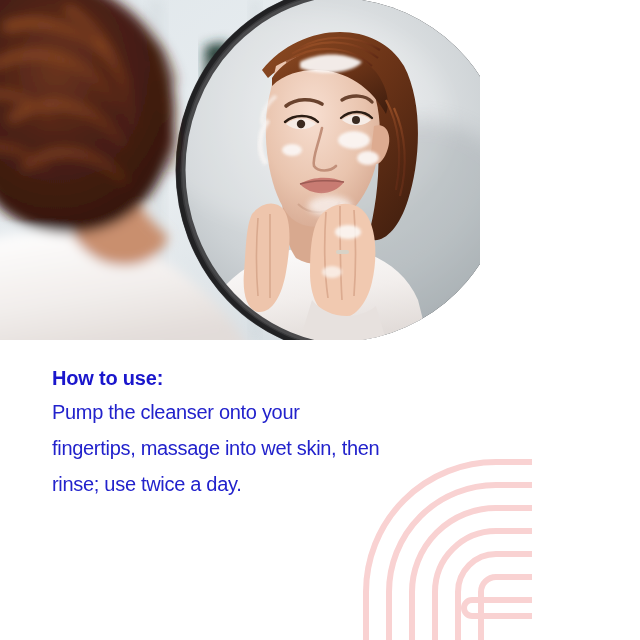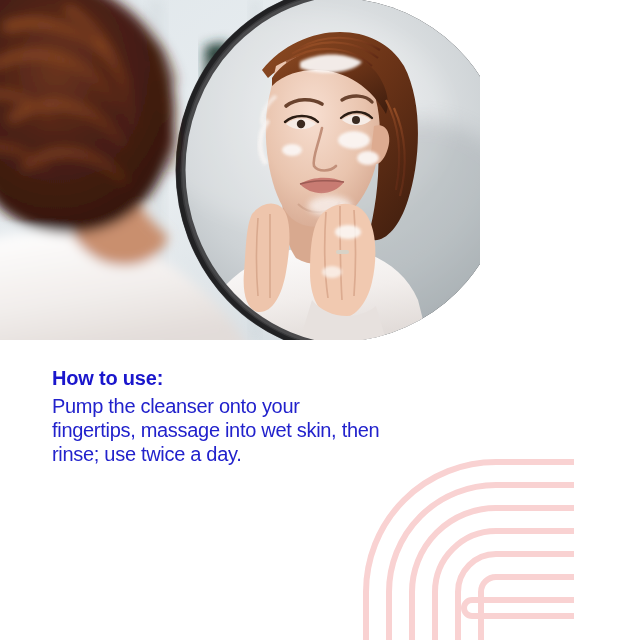--- a/index.html
+++ b/index.html
@@ -7,21 +7,20 @@
     padding: 0;
     background: #ffffff;
   }
   #card {
     position: relative;
     width: 532px;
     height: 640px;
     background: #ffffff;
     overflow: hidden;
     font-family: "Liberation Sans", sans-serif;
-    padding-left: 42px;
   }
 
   
   #photo-block {
     position: absolute;
     left: 0;
     top: 0;
     width: 480px;
     height: 340px;
     overflow: hidden;
@@ -52,21 +51,21 @@
     color: #1a16cc;
     letter-spacing: -0.2px;
     line-height: 24px;
     margin: 0 0 4px 0;
     white-space: nowrap;
   }
   #howto-body {
     font-size: 20px;
     font-weight: 400;
     color: #2222cc;
-    line-height: 24px;
+    line-height: 36px;
     letter-spacing: -0.3px;
     margin: 0;
   }
 
   
   #arc-decor {
     position: absolute;
     left: 300px;
     top: 440px;
     width: 340px;

